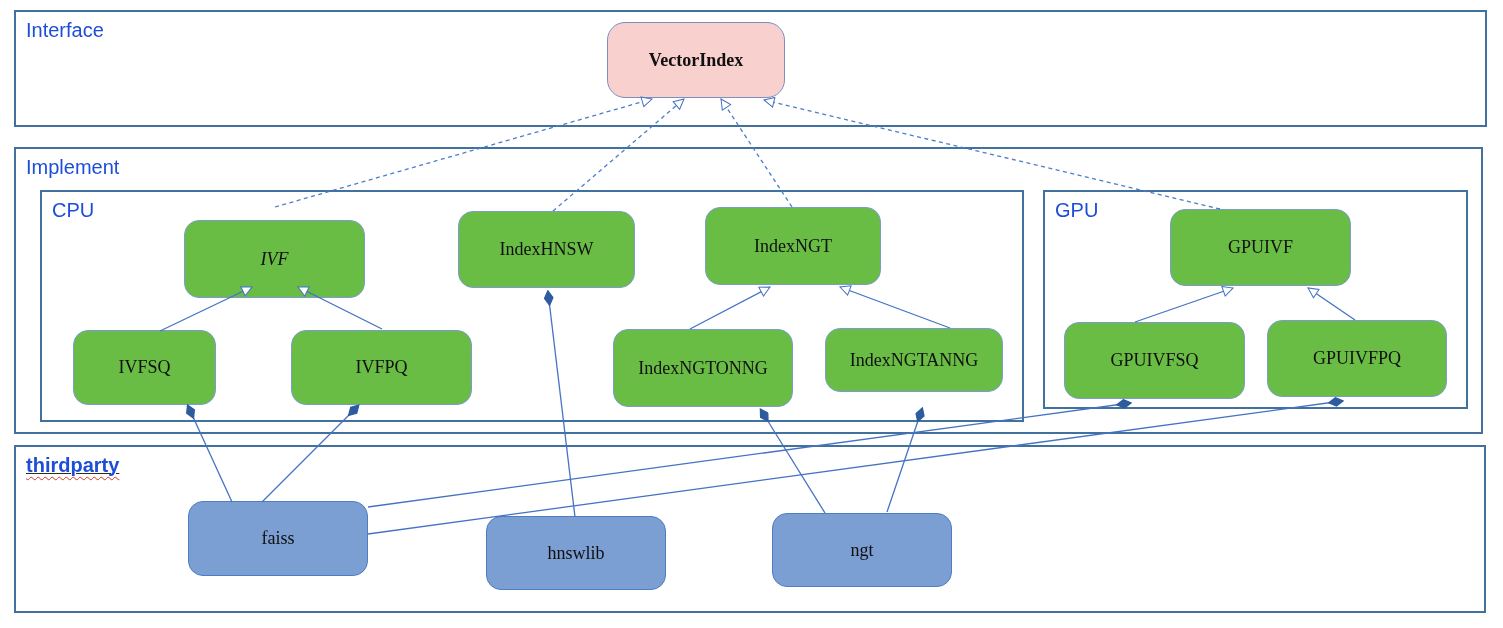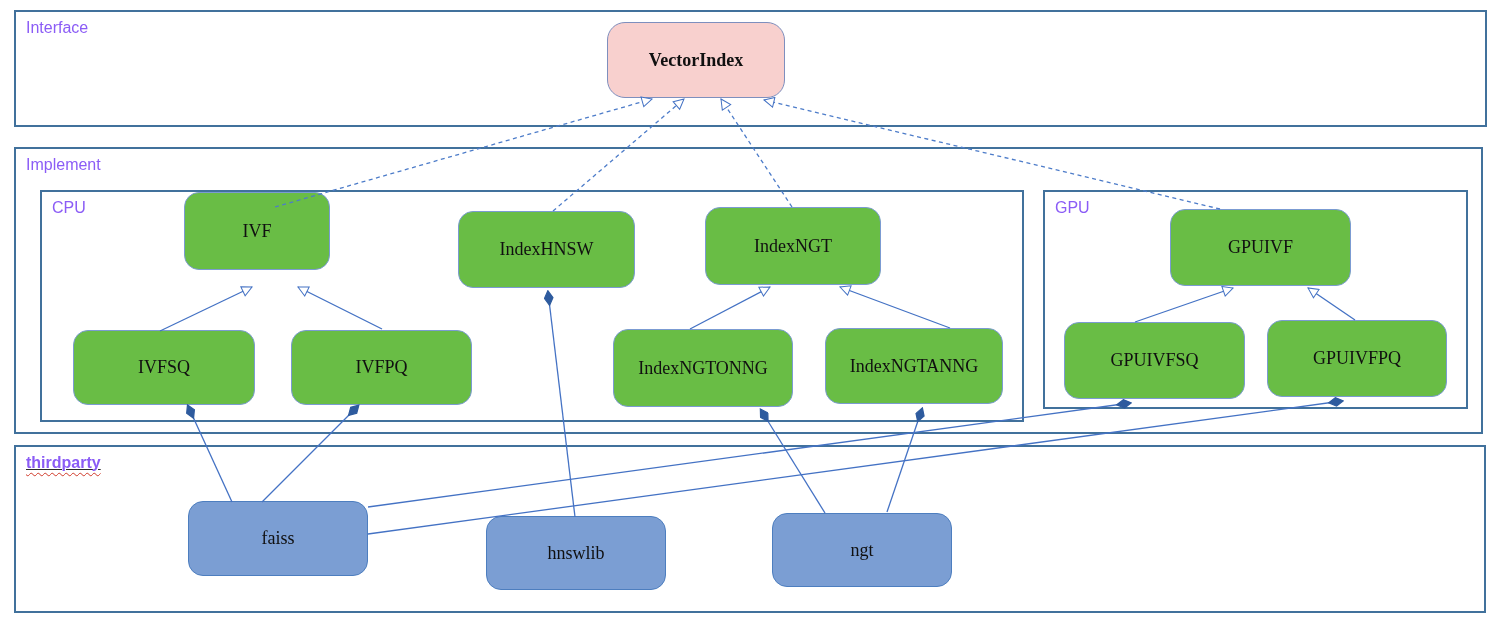--- a/index.html
+++ b/index.html
@@ -5,21 +5,21 @@
   html,body { margin:0; padding:0; background:#ffffff; }
   .canvas {
     position:relative; width:1503px; height:628px; background:#ffffff;
     font-family:"Liberation Sans", sans-serif; overflow:hidden;
   }
   .container {
     position:absolute; border:2px solid #41719c; background:transparent; z-index:1;
     box-sizing:border-box;
   }
   .container-label {
-    position:absolute; top:7px; left:10px; font-size:16px; color:#8b5cf6;
+    position:absolute; top:7px; left:10px; font-size:20px; color:#1d4ed8;
     font-family:"Liberation Sans", sans-serif; white-space:nowrap;
   }
   .underlined { text-decoration: underline; text-decoration-color:#2b2b2b; text-decoration-thickness:1px; }
   .squiggle { text-decoration: underline wavy #d03a2a; text-underline-offset:4px; text-decoration-thickness:1px;font-weight:bold; }
   .node {
     position:absolute; display:flex; align-items:center; justify-content:center;
     border-radius:15px; font-family:"Liberation Serif", serif; font-size:18px;
     color:#101010; z-index:2; box-sizing:border-box; text-align:center;
   }
   .node.green { background:#69bd45; border:1px solid #7b9bd2; }
@@ -49,35 +49,35 @@
   <div class="container" style="left:1043px; top:190px; width:425px; height:219px;">
     <span class="container-label">GPU</span>
   </div>
 
   <div class="container" style="left:14px; top:445px; width:1472px; height:168px;">
     <span class="container-label underlined"><span class="squiggle">thirdparty</span></span>
   </div>
 
   <div class="node pink" style="left:607px; top:22px; width:178px; height:76px;">VectorIndex</div>
 
-  <div class="node green" style="left:184px; top:192px; width:146px; height:78px;">IVF</div>
+  <div class="node green" style="left:184px; top:220px; width:181px; height:78px;font-style:italic;">IVF</div>
 
   <div class="node green" style="left:458px; top:211px; width:177px; height:77px;">IndexHNSW</div>
 
   <div class="node green" style="left:705px; top:207px; width:176px; height:78px;">IndexNGT</div>
 
   <div class="node green" style="left:1170px; top:209px; width:181px; height:77px;">GPUIVF</div>
 
-  <div class="node green" style="left:73px; top:330px; width:182px; height:75px;">IVFSQ</div>
+  <div class="node green" style="left:73px; top:330px; width:143px; height:75px;">IVFSQ</div>
 
   <div class="node green" style="left:291px; top:330px; width:181px; height:75px;">IVFPQ</div>
 
   <div class="node green" style="left:613px; top:329px; width:180px; height:78px;">IndexNGTONNG</div>
 
-  <div class="node green" style="left:825px; top:328px; width:178px; height:76px;">IndexNGTANNG</div>
+  <div class="node green" style="left:825px; top:328px; width:178px; height:64px;">IndexNGTANNG</div>
 
   <div class="node green" style="left:1064px; top:322px; width:181px; height:77px;">GPUIVFSQ</div>
 
   <div class="node green" style="left:1267px; top:320px; width:180px; height:77px;">GPUIVFPQ</div>
 
   <div class="node blue" style="left:188px; top:501px; width:180px; height:75px;">faiss</div>
 
   <div class="node blue" style="left:486px; top:516px; width:180px; height:74px;">hnswlib</div>
 
   <div class="node blue" style="left:772px; top:513px; width:180px; height:74px;">ngt</div>

